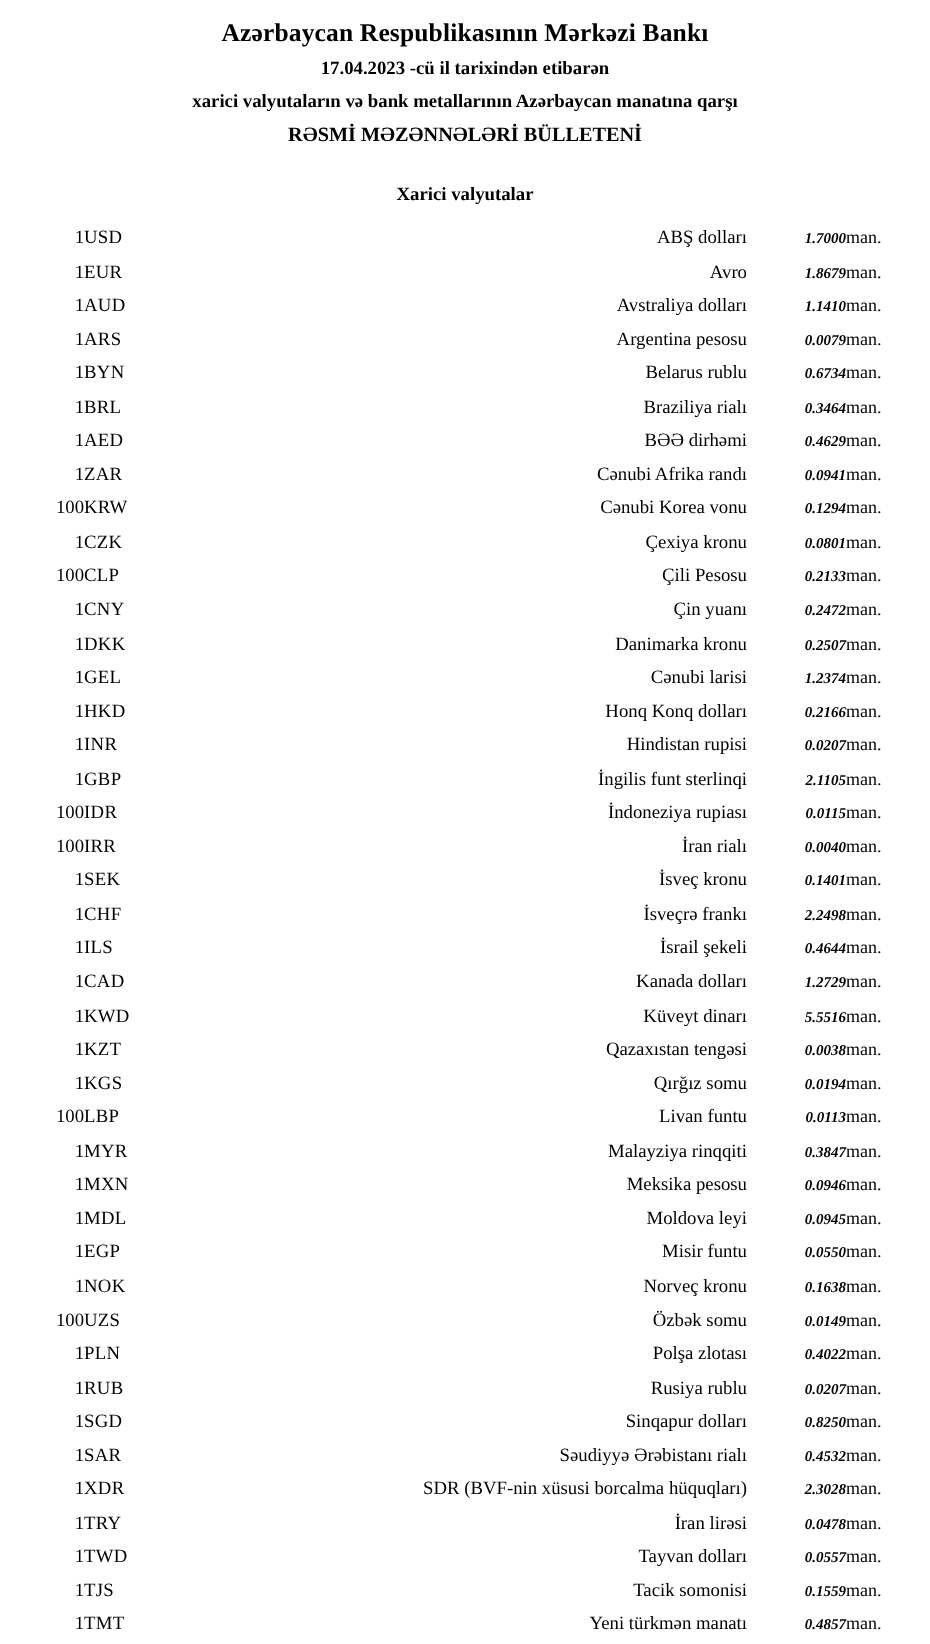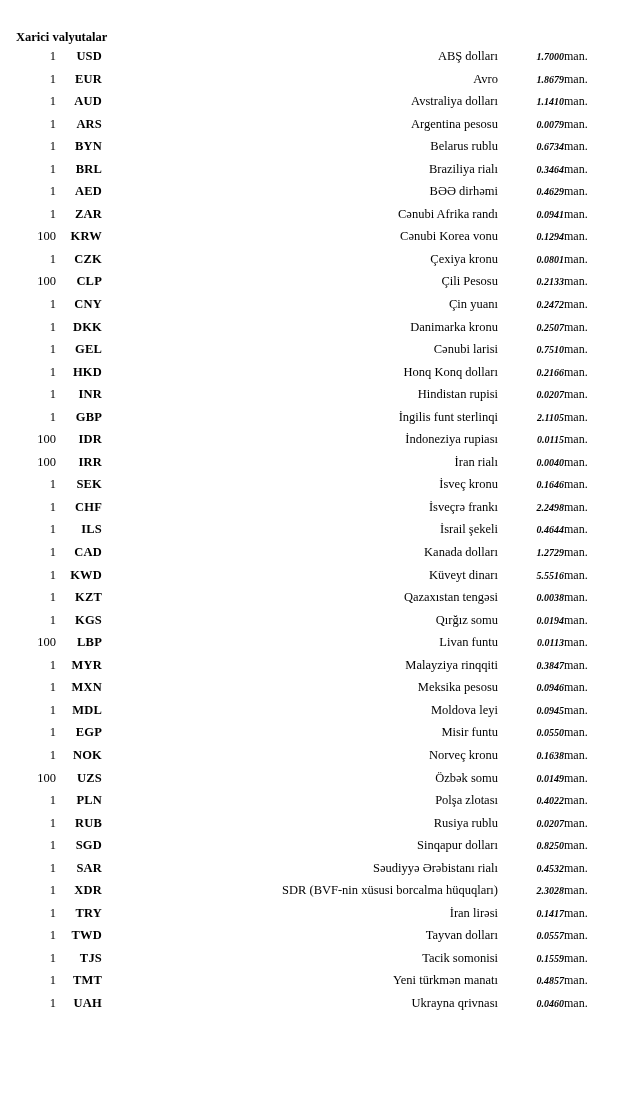--- a/index.html
+++ b/index.html
@@ -36,47 +36,46 @@
     font-size: 12.5px;
     font-weight: bold;
     margin: 0 0 7px 0;
   }
   .bulletin-line {
     font-size: 13.5px;
     font-weight: bold;
     margin: 0 0 4px 0;
   }
   .section-title {
+    text-align: center;
     font-size: 12.5px;
     font-weight: bold;
-    margin: 24px 0 0 0;
+    margin: 24px 0 10px 0;
   }
   table.rates {
     width: 100%;
     border-collapse: collapse;
     font-size: 12.5px;
   }
   table.rates td {
     padding: 1px 0;
     vertical-align: baseline;
     line-height: 1.63;
     white-space: nowrap;
   }
   td.amount {
     width: 40px;
     text-align: right;
     padding-right: 8px;
     font-family: "Liberation Serif", serif;
   }
   td.code {
     width: 46px;
-    text-align: right;
     padding-right: 10px;
     letter-spacing: 0.2px;
-    font-weight: bold;
   }
   td.name {
     text-align: right;
     padding-left: 4px;
   }
   td.value {
     width: 66px;
     text-align: right;
     font-weight: bold;
     font-style: italic;
@@ -89,20 +88,26 @@
     padding-left: 3px;
     font-size: 12px;
     margin-left: 29px;
   }
 </style>
 </head>
 <body>
 
 <div class="page">
 
+  <div class="header">
+    <div class="bank-title">Azərbaycan Respublikasının Mərkəzi Bankı</div>
+    <div class="date-line">17.04.2023 -cü il tarixindən etibarən</div>
+    <div class="subtitle-line">xarici valyutaların və bank metallarının Azərbaycan manatına qarşı</div>
+    <div class="bulletin-line">RƏSMİ MƏZƏNNƏLƏRİ BÜLLETENİ</div>
+  </div>
 
   <div class="section-title">Xarici valyutalar</div>
 
   <table class="rates">
     <tbody>
         <tr>
           <td class="amount">1</td>
           <td class="code">USD</td>
           <td class="name">ABŞ dolları</td>
           <td class="value">1.7000</td>
@@ -189,21 +194,21 @@
           <td class="amount">1</td>
           <td class="code">DKK</td>
           <td class="name">Danimarka kronu</td>
           <td class="value">0.2507</td>
           <td class="unit">man.</td>
         </tr>
         <tr>
           <td class="amount">1</td>
           <td class="code">GEL</td>
           <td class="name">Cənubi larisi</td>
-          <td class="value">0.7510</td>
+          <td class="value">1.2374</td>
           <td class="unit">man.</td>
         </tr>
         <tr>
           <td class="amount">1</td>
           <td class="code">HKD</td>
           <td class="name">Honq Konq dolları</td>
           <td class="value">0.2166</td>
           <td class="unit">man.</td>
         </tr>
         <tr>
@@ -231,21 +236,21 @@
           <td class="amount">100</td>
           <td class="code">IRR</td>
           <td class="name">İran rialı</td>
           <td class="value">0.0040</td>
           <td class="unit">man.</td>
         </tr>
         <tr>
           <td class="amount">1</td>
           <td class="code">SEK</td>
           <td class="name">İsveç kronu</td>
-          <td class="value">0.1646</td>
+          <td class="value">0.1401</td>
           <td class="unit">man.</td>
         </tr>
         <tr>
           <td class="amount">1</td>
           <td class="code">CHF</td>
           <td class="name">İsveçrə frankı</td>
           <td class="value">2.2498</td>
           <td class="unit">man.</td>
         </tr>
         <tr>
@@ -364,21 +369,21 @@
           <td class="amount">1</td>
           <td class="code">XDR</td>
           <td class="name">SDR (BVF-nin xüsusi borcalma hüquqları)</td>
           <td class="value">2.3028</td>
           <td class="unit">man.</td>
         </tr>
         <tr>
           <td class="amount">1</td>
           <td class="code">TRY</td>
           <td class="name">İran lirəsi</td>
-          <td class="value">0.1417</td>
+          <td class="value">0.0478</td>
           <td class="unit">man.</td>
         </tr>
         <tr>
           <td class="amount">1</td>
           <td class="code">TWD</td>
           <td class="name">Tayvan dolları</td>
           <td class="value">0.0557</td>
           <td class="unit">man.</td>
         </tr>
         <tr>

